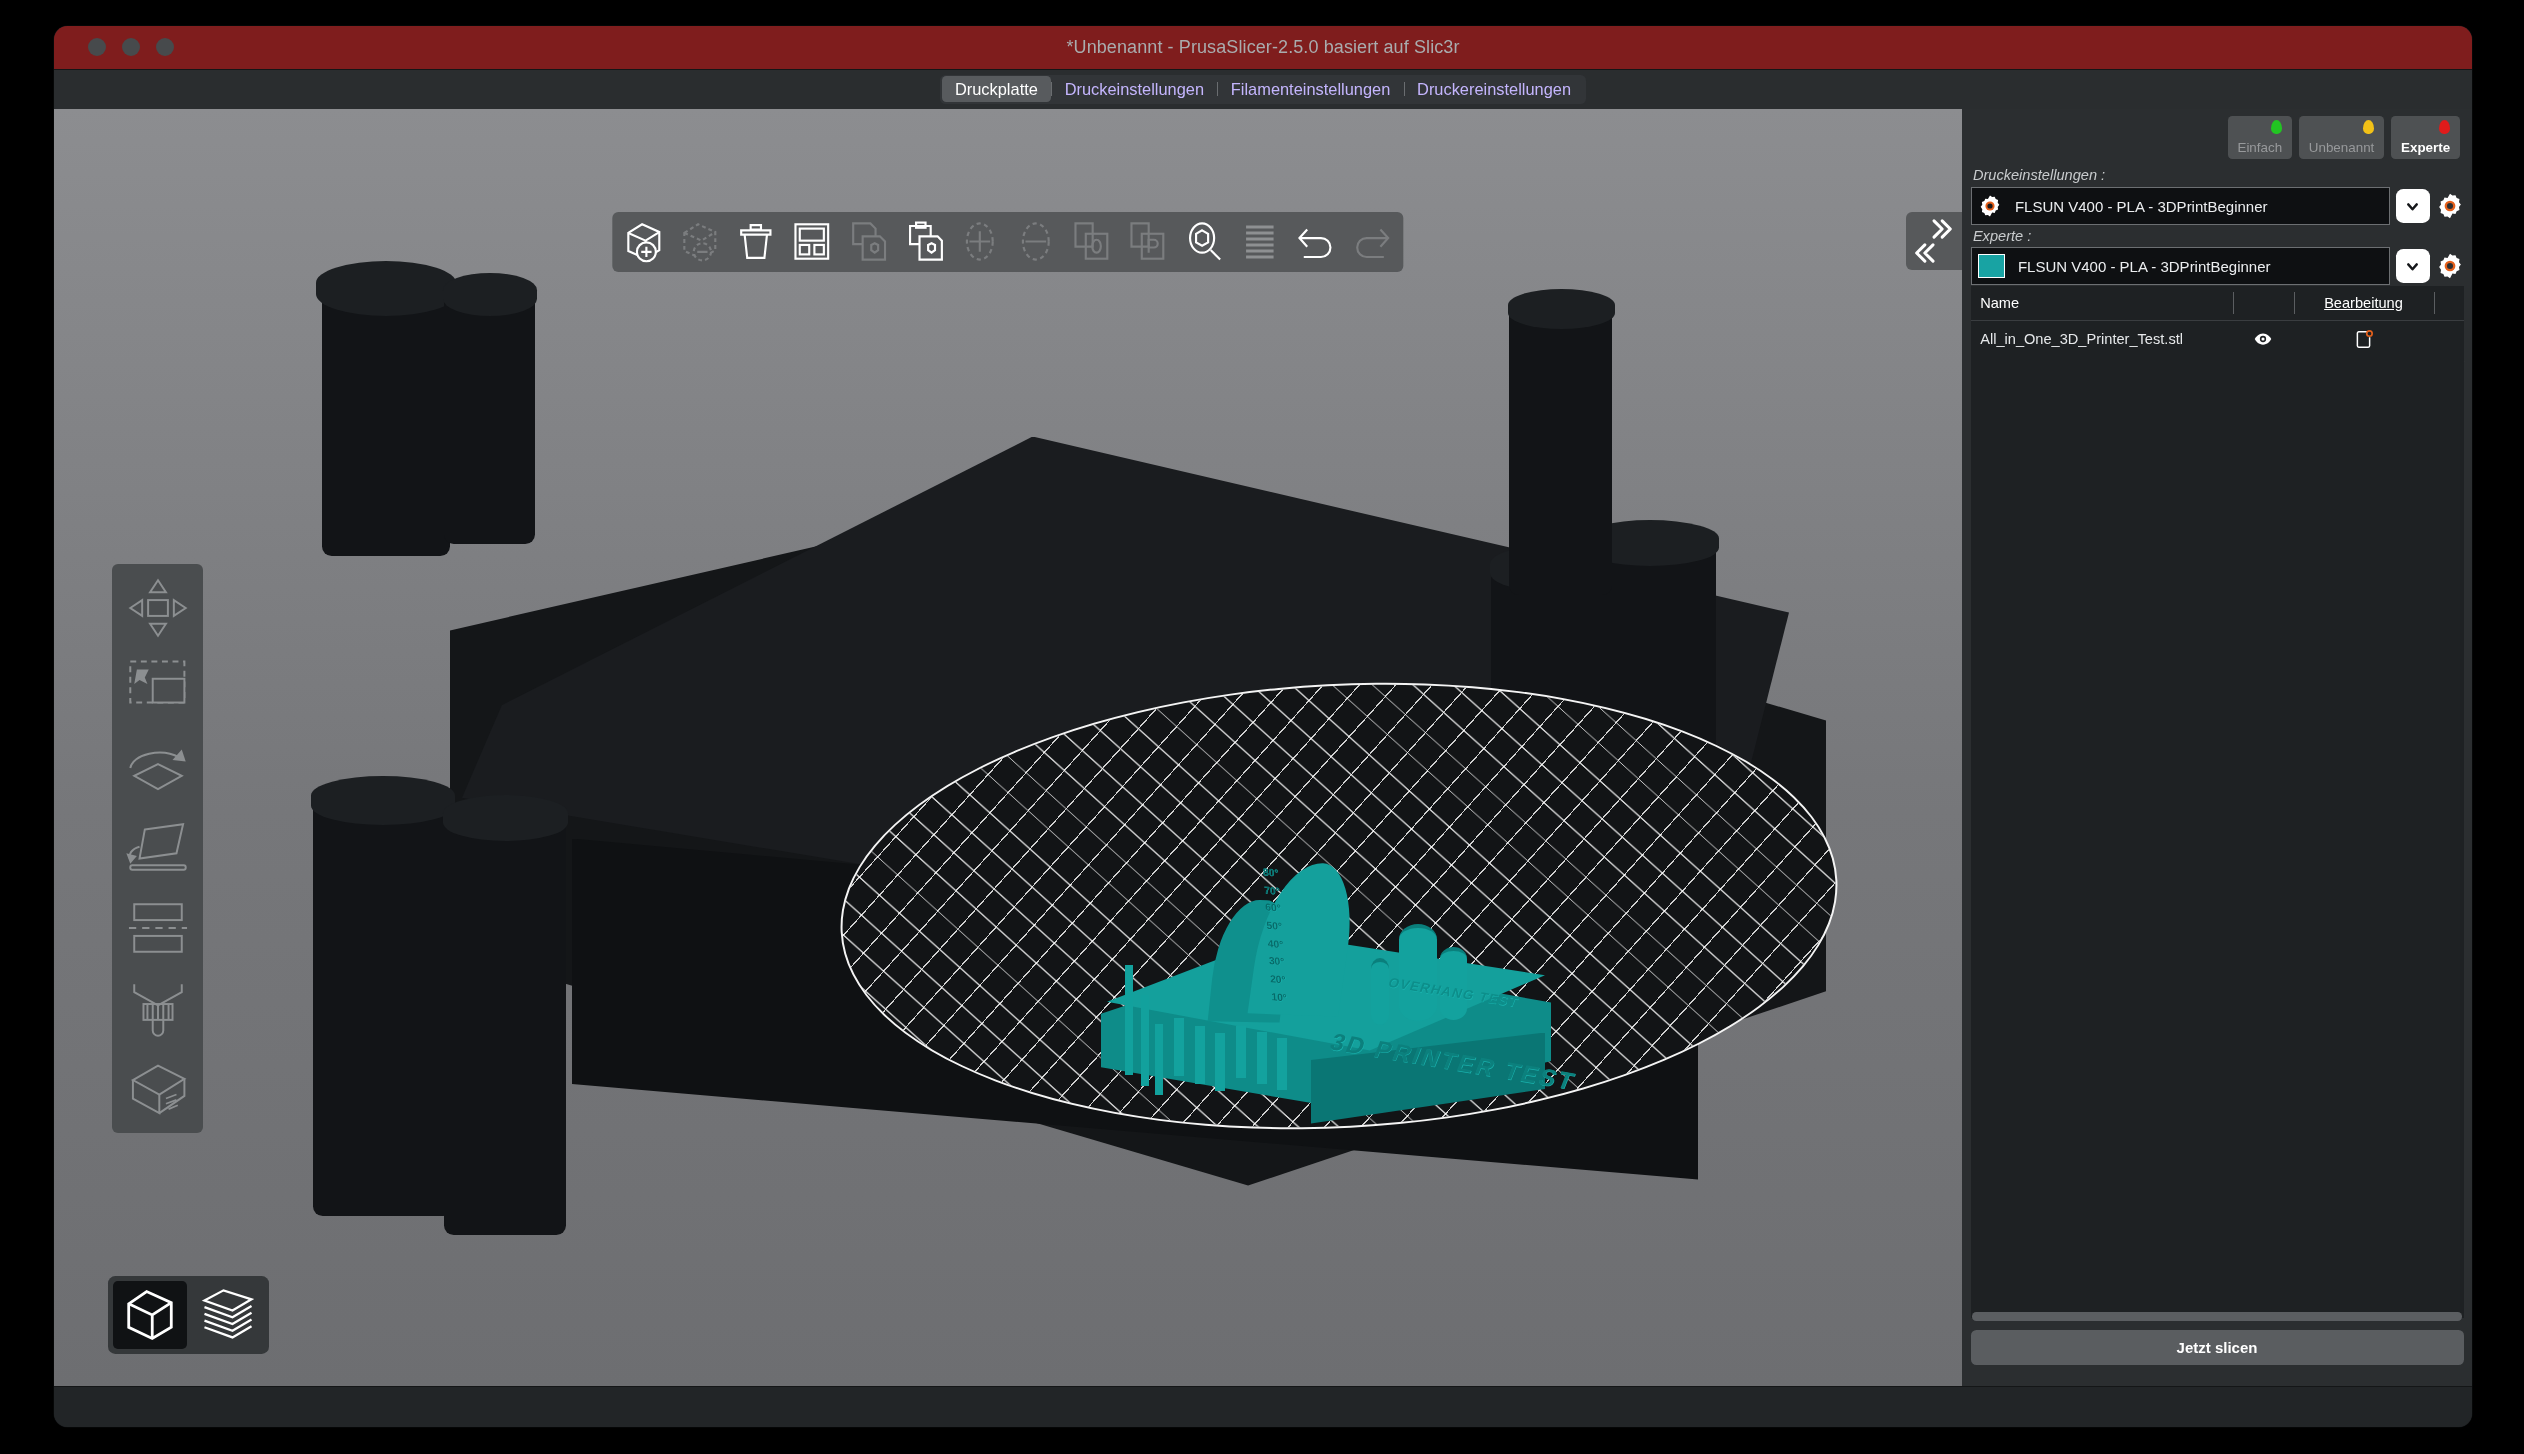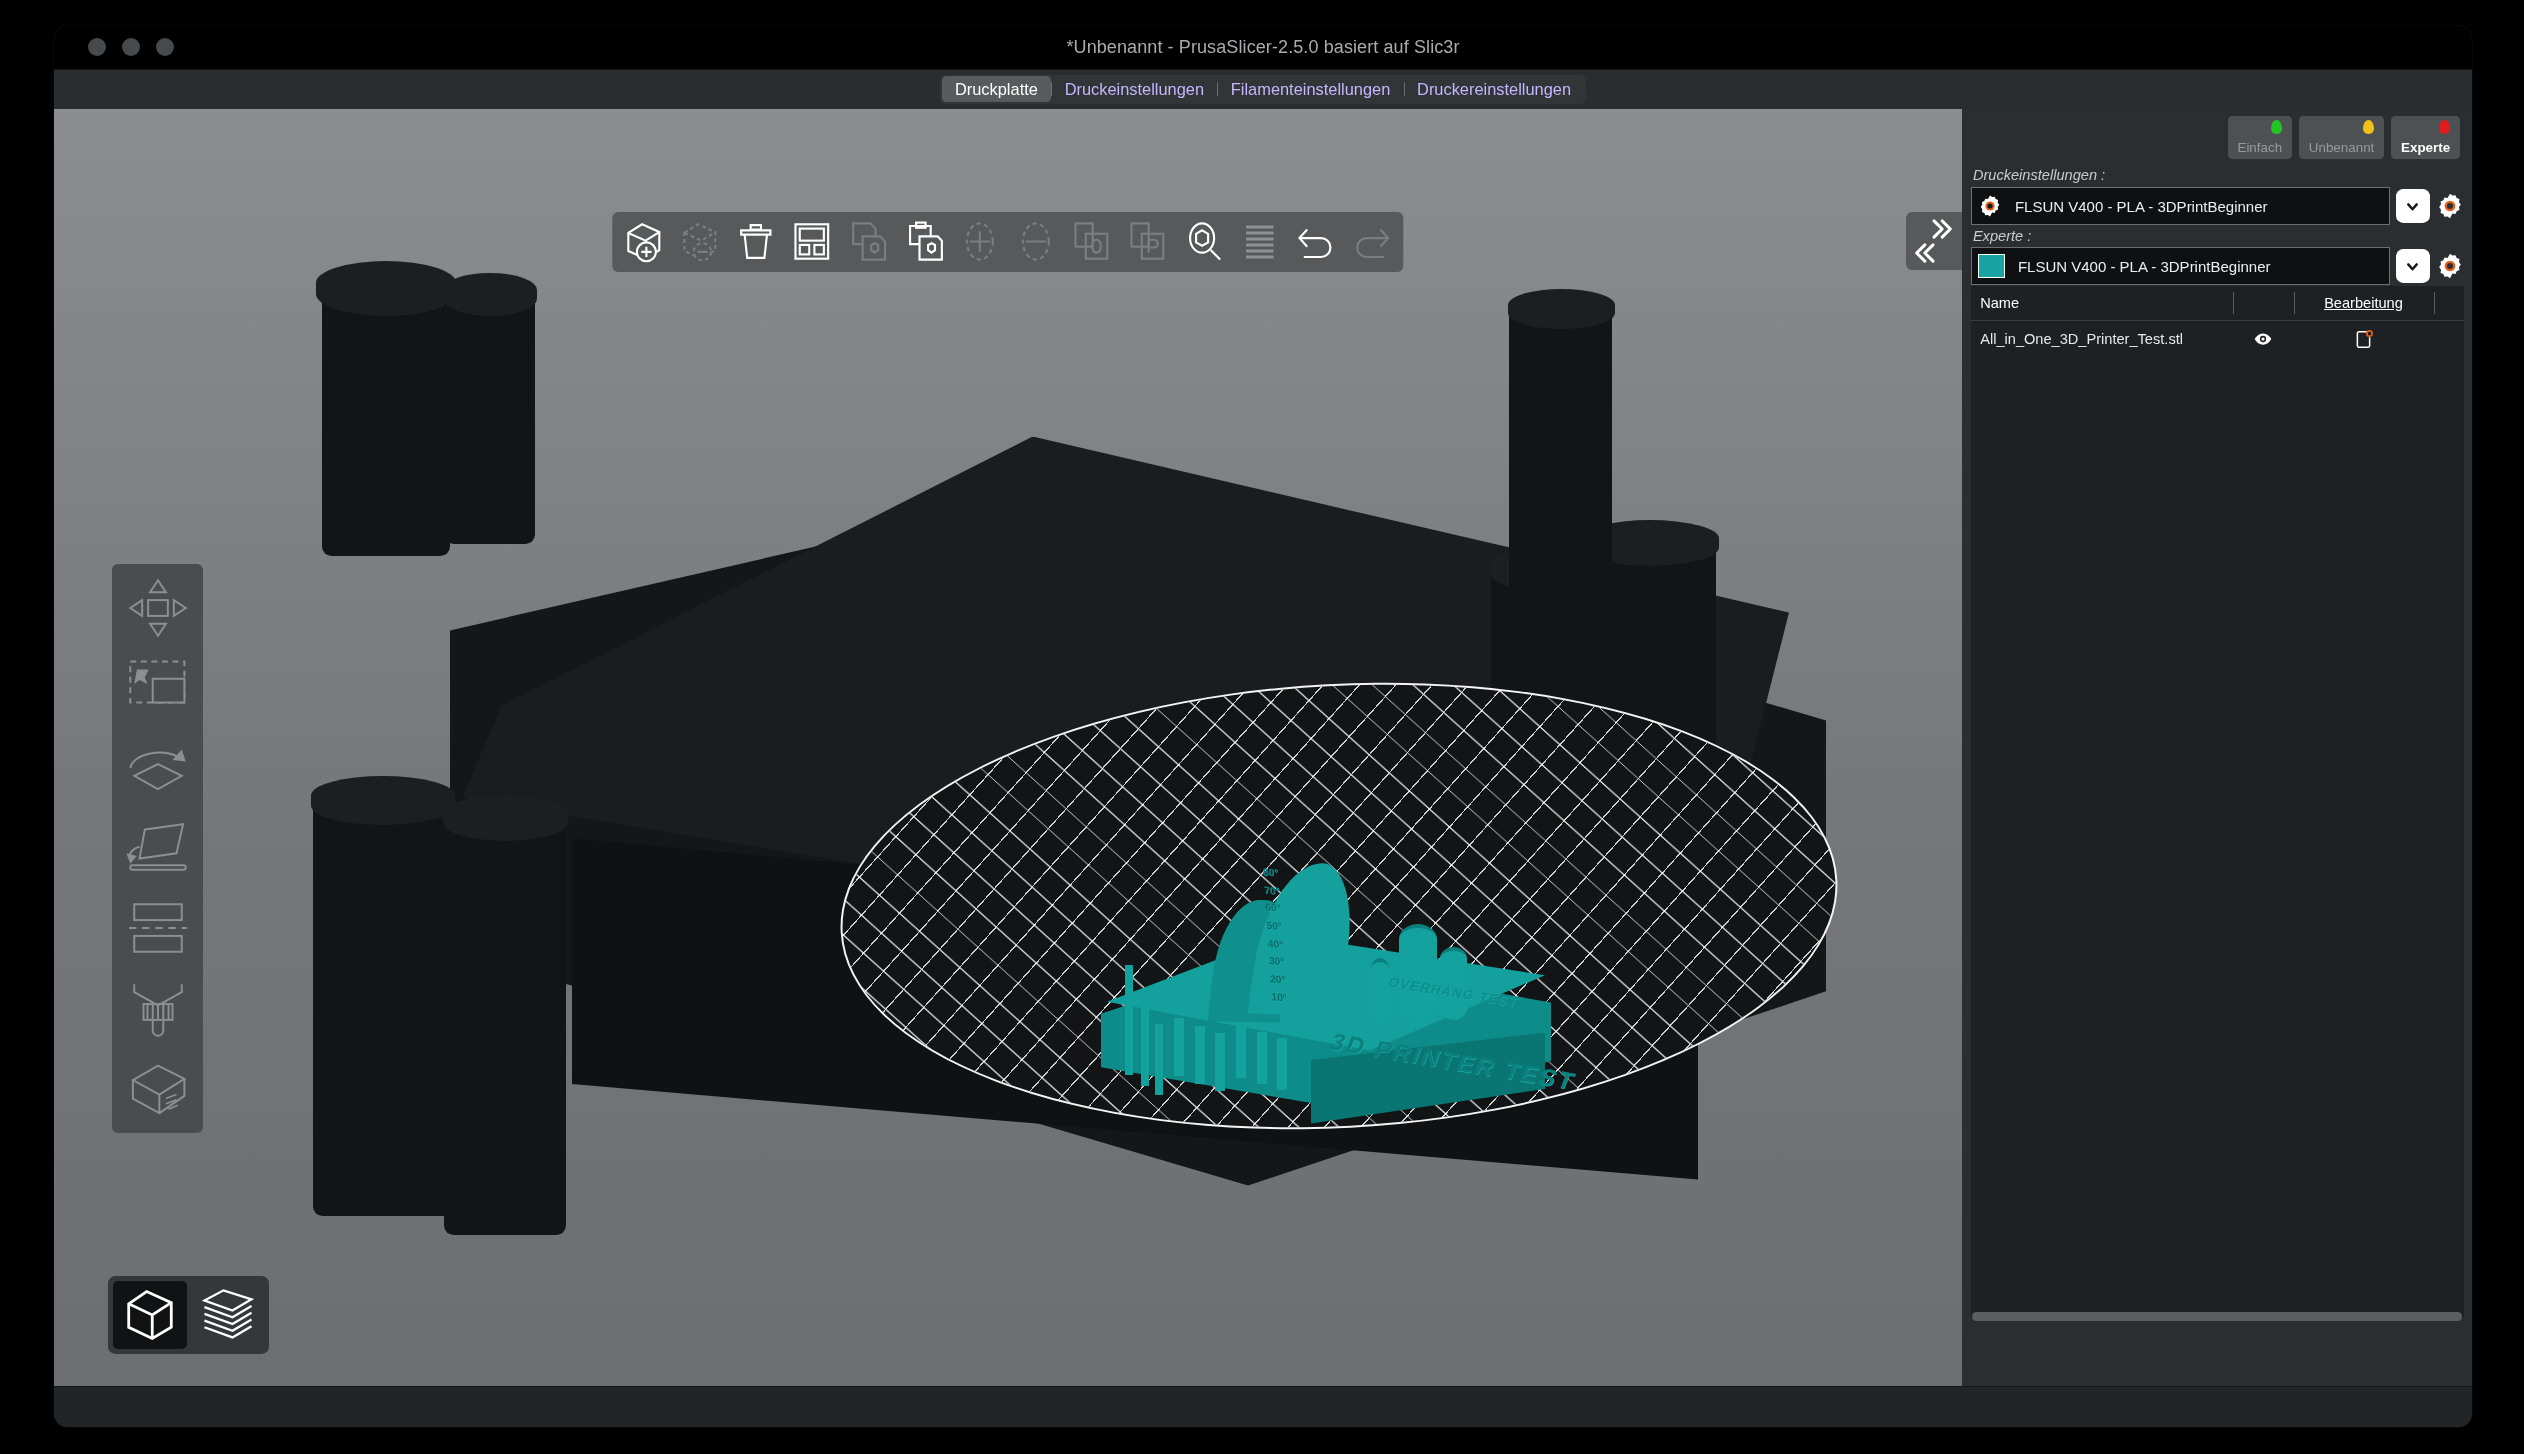--- a/index.html
+++ b/index.html
@@ -18,21 +18,21 @@
     background: #222527;
     border-radius: 13.4px;
     overflow: hidden;
     box-shadow: 0 0 0 0.6px #0b0c0d;
   }
 
   
   .titlebar {
     position: absolute; left: 0; top: 0;
     width: 100%; height: 44px;
-    background: #000000;
+    background: #7f1d1d;
     border-bottom: 0.6px solid #141617;
     text-align: center;
   }
   .traffic { position: absolute; left: 34px; top: 50%; transform: translateY(-50%); display: flex; gap: 16px; }
   .tl { width: 18px; height: 18px; border-radius: 50%; background: #474a4c; }
   .title-text {
     position: absolute; left: 0; top: 0; width: 100%; height: 44px;
     display: flex; align-items: center; justify-content: center;
     color: #a9acae; font-size: 18px; letter-spacing: 0.1px;
   }
@@ -759,17 +759,18 @@
           <svg style="width:21px;height:21px" viewBox="0 0 24 24" fill="none" stroke="#ffffff" stroke-width="1.7" stroke-linejoin="round">
             <path d="M16.5 3.2H6.6a1.6 1.6 0 0 0-1.6 1.6v14.4a1.6 1.6 0 0 0 1.6 1.6h10.8a1.6 1.6 0 0 0 1.6-1.6V9.5"></path>
             <circle cx="18.8" cy="5.2" r="3.1" stroke="#e4601c" stroke-width="1.9"></circle>
           </svg>
         </div>
       </div>
     </div>
 
     <div class="sb-scroll"></div>
 
+    <div class="slice-btn">Jetzt slicen</div>
   </div>
 
   <div class="statusbar"></div>
 </div>
 
 
 </body></html>

